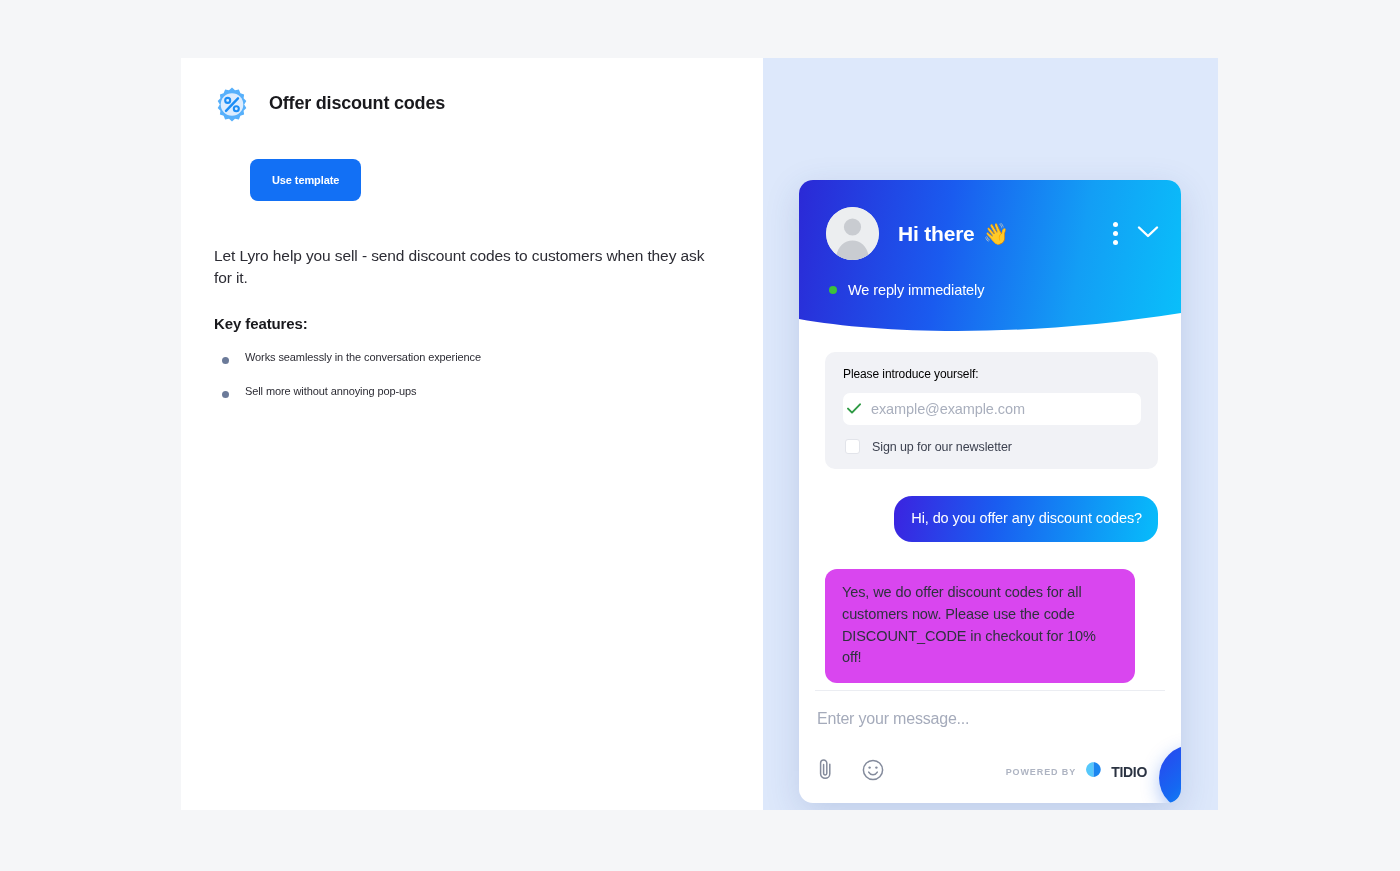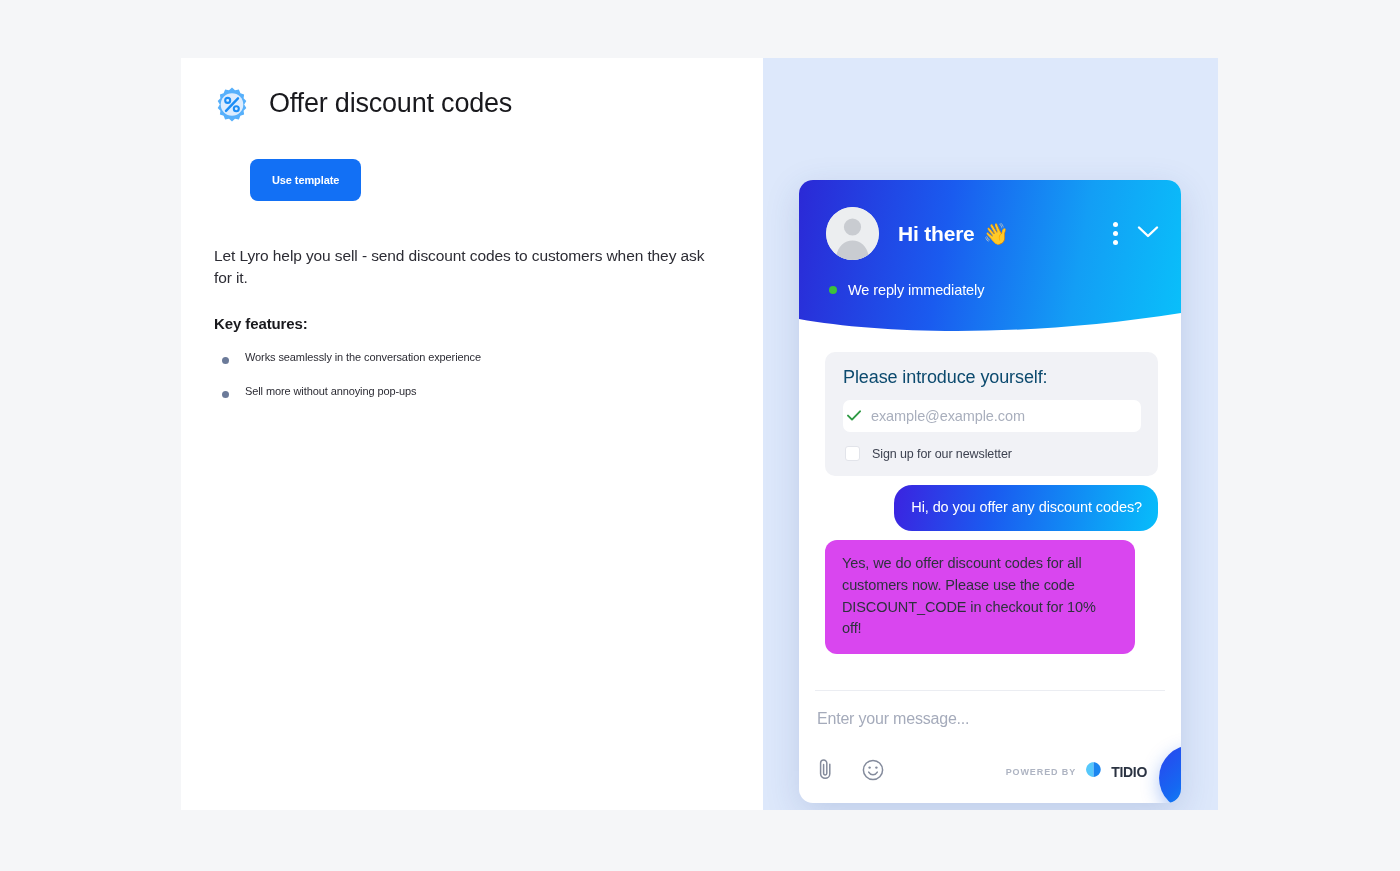--- a/index.html
+++ b/index.html
@@ -38,22 +38,22 @@
     position: relative;
   }
   .title-row {
     display: flex;
     align-items: center;
     gap: 19px;
     margin-top: 6px;
   }
   .badge-icon { width: 36px; height: 36px; flex: 0 0 36px; display:block; }
   .page-title {
-    font-size: 27px;
-    font-weight: 400;
+    font-size: 18px;
+    font-weight: 700;
     color: #19191d;
     letter-spacing: -0.2px;
     line-height: 1.1;
     margin: 0;
   }
   .use-template-btn {
     display: inline-flex;
     align-items: center;
     justify-content: center;
     margin-top: 37px;
@@ -196,22 +196,22 @@
     overflow: hidden;
     position: relative;
     background: #ffffff;
   }
   .prechat-form {
     background: #f1f2f6;
     border-radius: 10px;
     padding: 15px 17px 15px 18px;
   }
   .prechat-label {
-    font-size: 18px;
-    color: #0c4a6e;
+    font-size: 12px;
+    color: #000000;
     letter-spacing: -0.1px;
   }
   .email-field {
     margin-top: 12px;
     height: 32px;
     background: #ffffff;
     border-radius: 7px;
     display: flex;
     align-items: center;
     padding: 0 4px;
@@ -233,21 +233,21 @@
   .newsletter-box {
     width: 13px; height: 13px;
     border-radius: 3px;
     background: #ffffff;
     border: 1px solid #e2e4ea;
     flex: 0 0 13px;
     cursor: pointer;
   }
   .newsletter-label { font-size: 12.5px; color: #3d4250; letter-spacing: -0.1px; }
 
-  .msg-row { display: flex; margin-top: 9px; }
+  .msg-row { display: flex; margin-top: 27px; }
   .msg-row.right { justify-content: flex-end; }
   .bubble-user {
     max-width: 233px;
     background: linear-gradient(100deg, #3b23e0 0%, #1a5cf0 38%, #0e9cf6 78%, #07bdfb 100%);
     color: #ffffff;
     border-radius: 18px;
     padding: 12px 16px 13px 17px;
     font-size: 14.5px;
     line-height: 1.45;
     letter-spacing: -0.1px;

